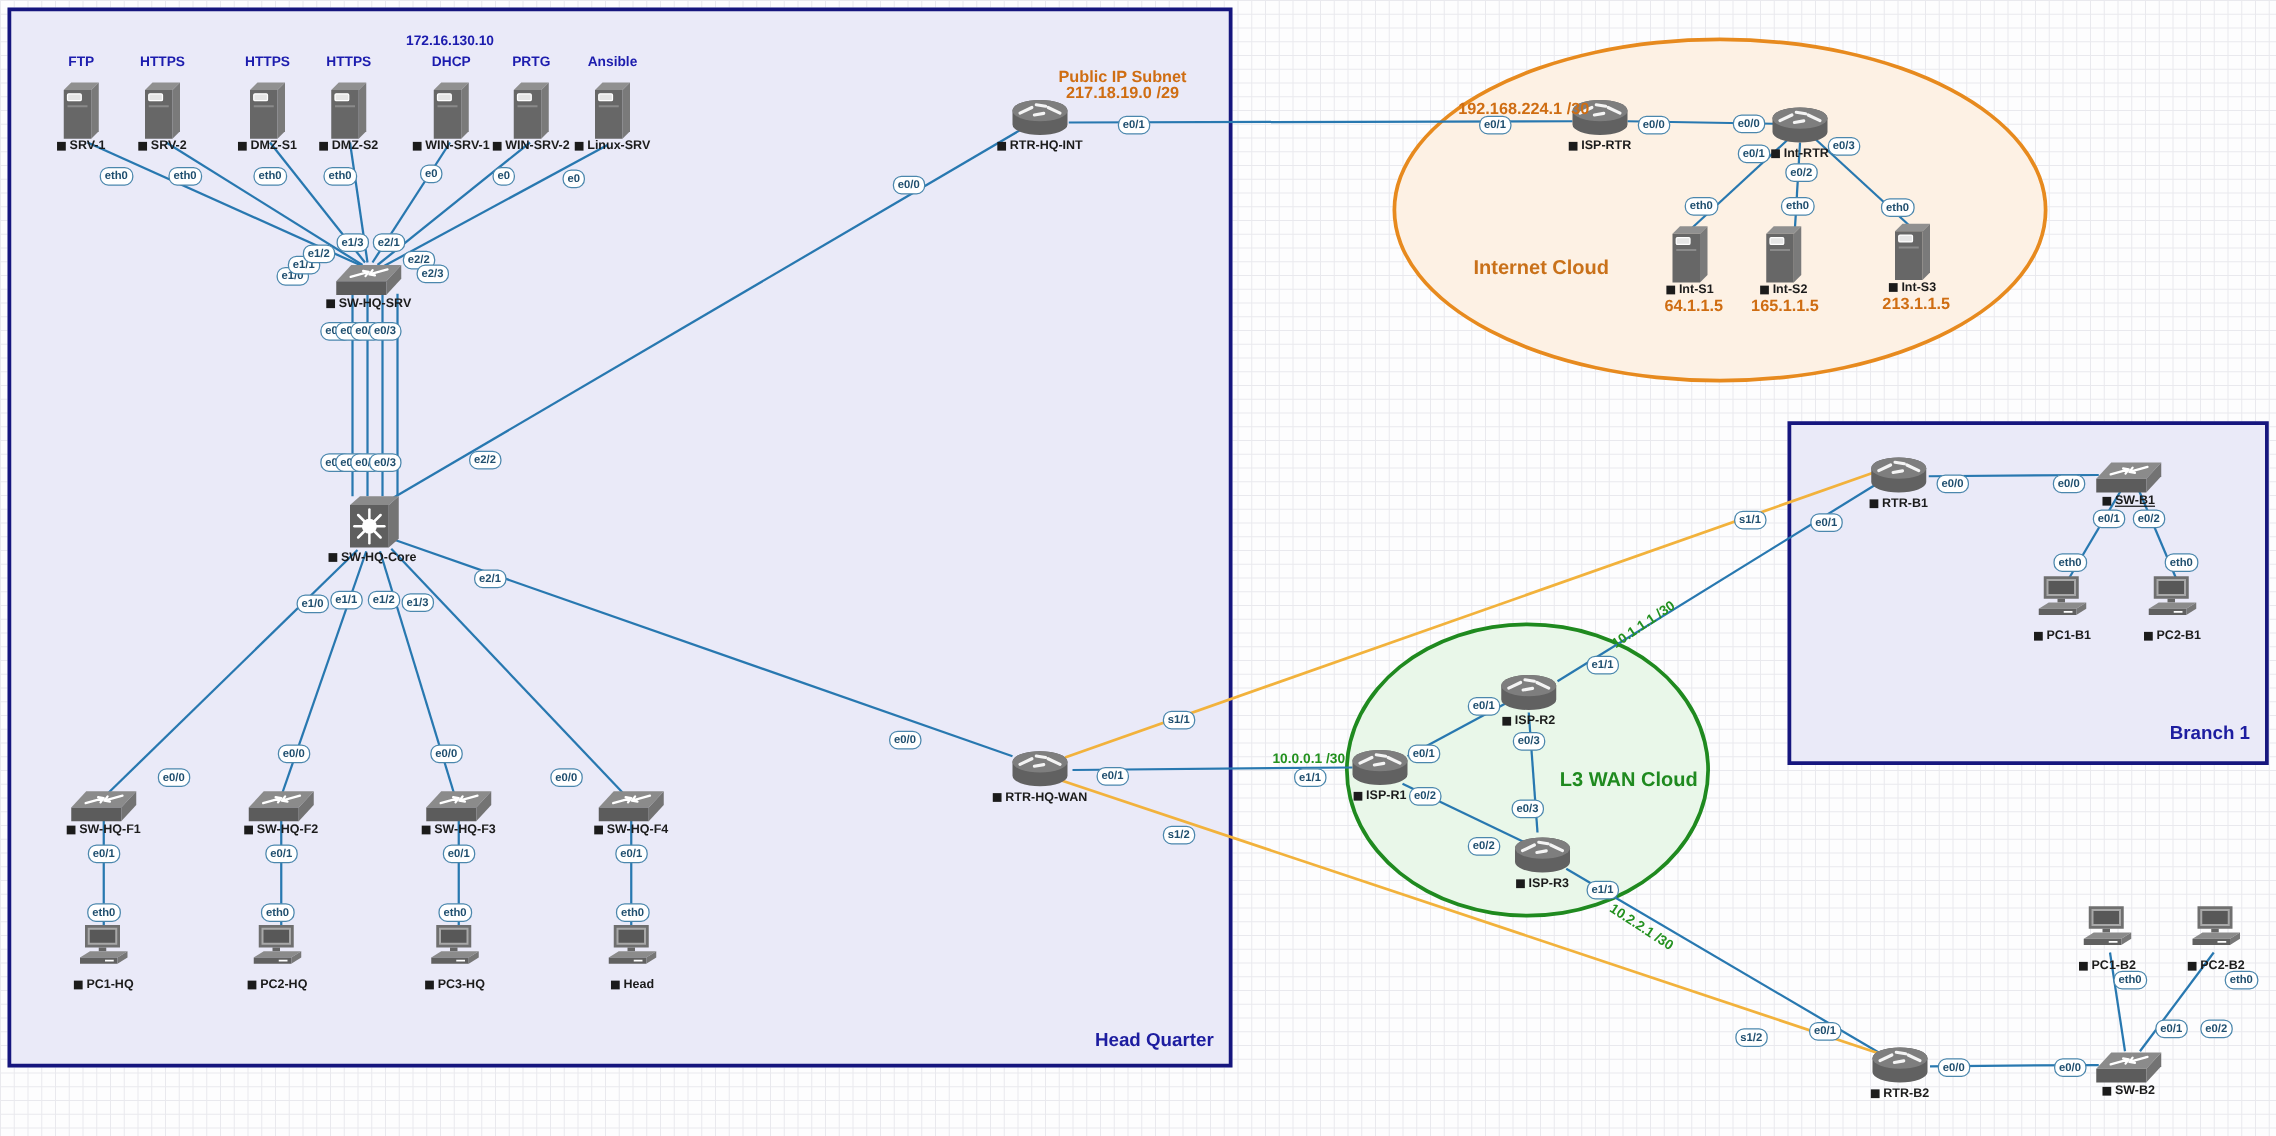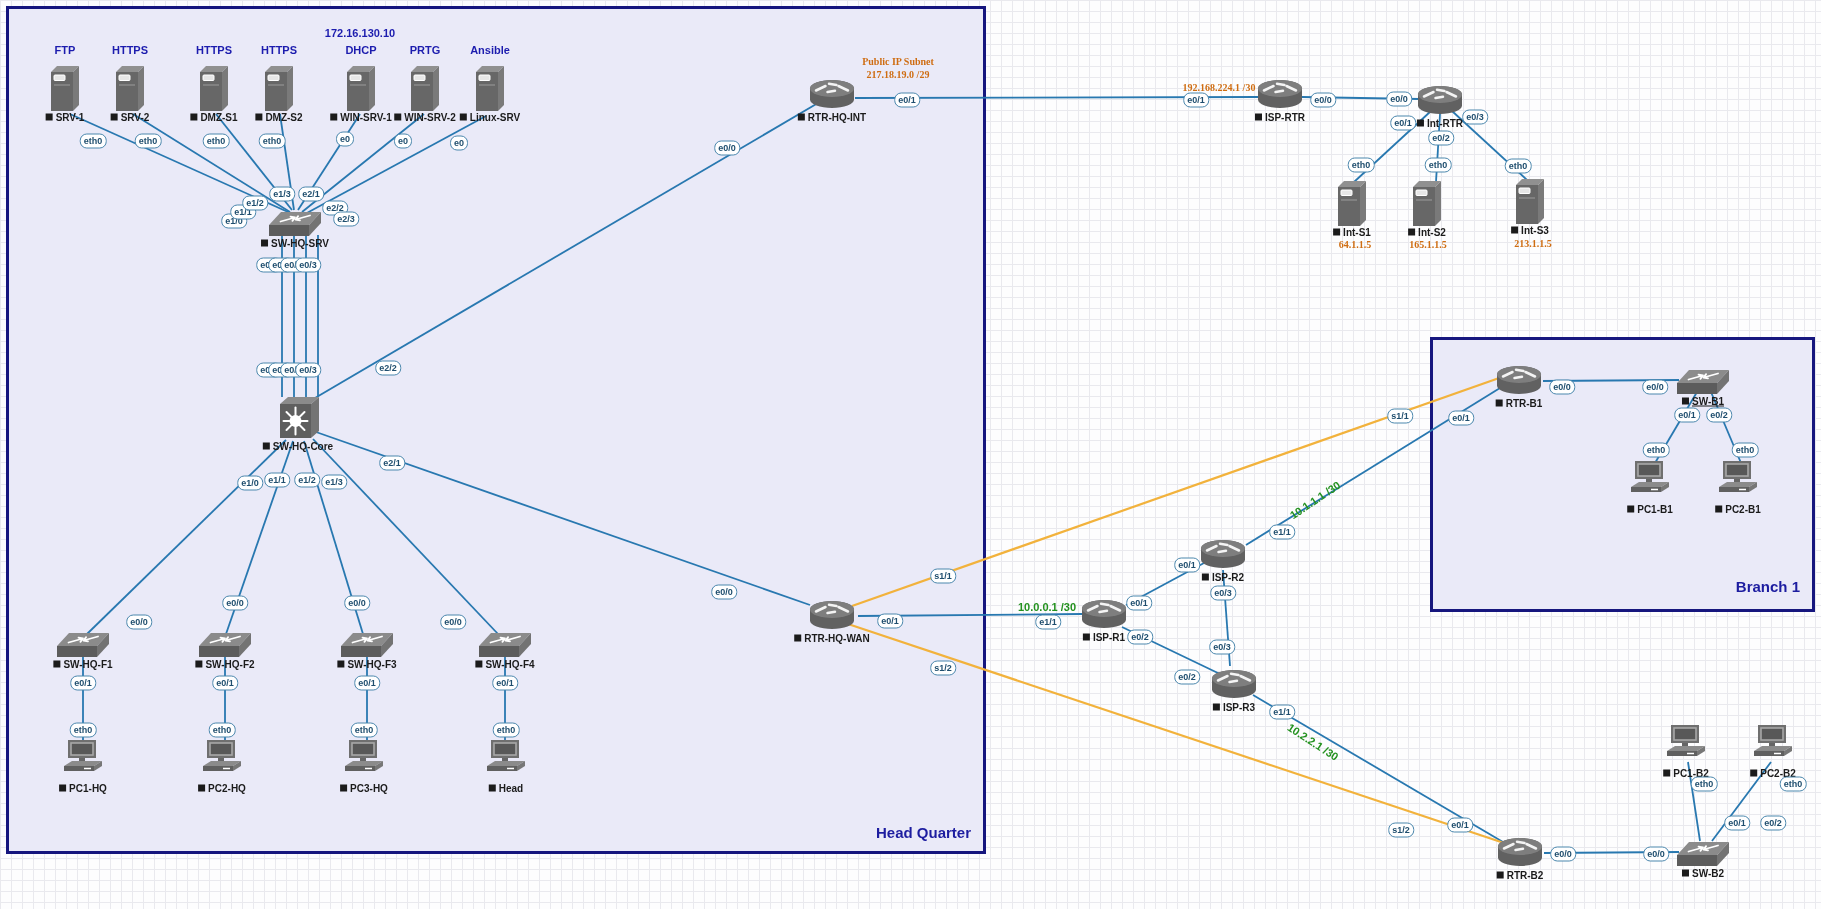--- a/index.html
+++ b/index.html
@@ -29,32 +29,38 @@
   .node{position:absolute;width:0;height:0;z-index:4;}
   .node .icon{position:absolute;transform:translate(-50%,-50%);left:0;top:0;}
   .nlabel{position:absolute;left:0;transform:translate(-50%,-50%);white-space:nowrap;
     font-weight:700;font-size:10px;color:#1b1b1b;display:flex;align-items:center;gap:3px;z-index:6;}
   .nlabel .sq{width:7px;height:7px;background:#1b1b1b;display:inline-block;flex:0 0 auto;}
   .pill{position:absolute;transform:translate(-50%,-50%);background:#fff;border:1px solid #4b87ad;
     border-radius:7px;padding:0 3px;font-weight:700;font-size:9px;line-height:13px;color:#1f4e6e;
     white-space:nowrap;z-index:5;}
   .note{position:absolute;transform:translate(-50%,-50%);font-weight:700;white-space:nowrap;z-index:5;}
   .a-navy{color:#1c1cae;font-size:11px;}
-  .a-orange{color:#cf6d12;font-size:10px;font-family:Liberation Serif, serif;}
+  .a-orange{color:#cf6d12;font-size:13px;}
   .a-green{color:#23911f;font-size:11px;}
 </style>
 </head>
 <body>
 
 <div id="canvas">
   <div class="region" id="box-hq">
     <div class="region-label">Head Quarter</div>
   </div>
   <div class="region" id="box-b1">
     <div class="region-label">Branch 1</div>
+  </div>
+  <div class="cloud" id="cloud-internet">
+    <div class="cloud-label">Internet Cloud</div>
+  </div>
+  <div class="cloud" id="cloud-wan">
+    <div class="cloud-label">L3 WAN Cloud</div>
   </div>
   <svg id="wires" width="1821" height="909">
       <line x1="288" y1="212" x2="70" y2="114" stroke="#2878b0" stroke-width="1.8"></line>
       <line x1="290" y1="212" x2="133" y2="114" stroke="#2878b0" stroke-width="1.8"></line>
       <line x1="292" y1="210" x2="216" y2="114" stroke="#2878b0" stroke-width="1.8"></line>
       <line x1="294" y1="210" x2="280" y2="114" stroke="#2878b0" stroke-width="1.8"></line>
       <line x1="298" y1="210" x2="360" y2="114" stroke="#2878b0" stroke-width="1.8"></line>
       <line x1="302" y1="212" x2="424" y2="114" stroke="#2878b0" stroke-width="1.8"></line>
       <line x1="305" y1="214" x2="486" y2="116" stroke="#2878b0" stroke-width="1.8"></line>
       <line x1="282" y1="235" x2="282" y2="397" stroke="#2878b0" stroke-width="1.8"></line>

